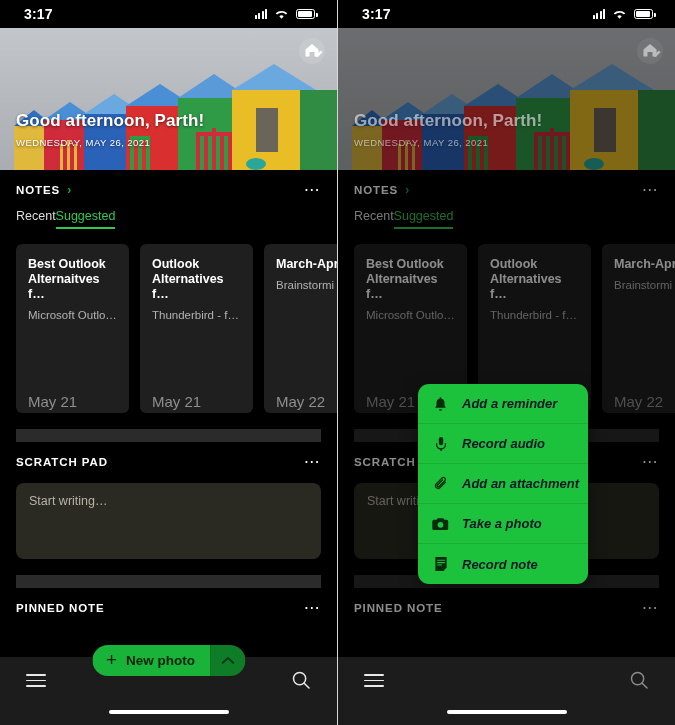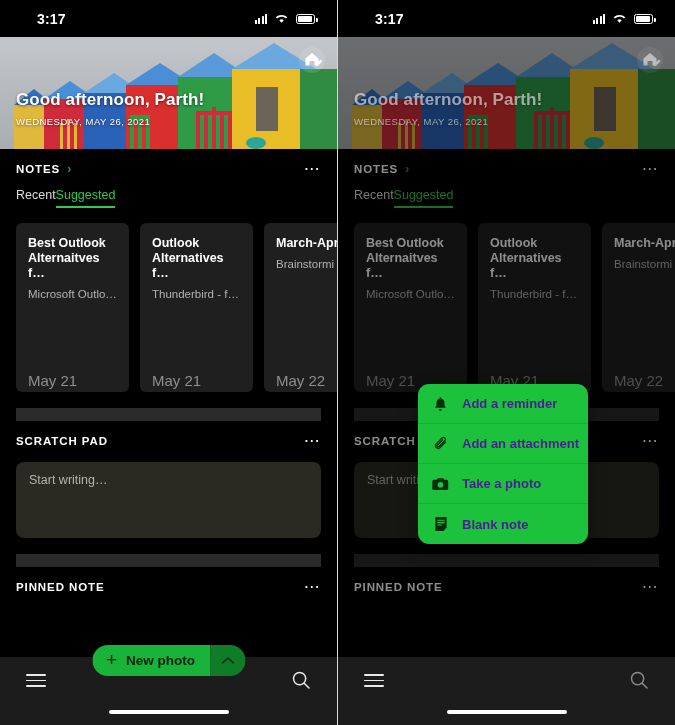--- a/index.html
+++ b/index.html
@@ -14,36 +14,36 @@
     position: relative;
     width: 337px; height: 725px;
     background: #000;
     overflow: hidden;
     flex: 0 0 337px;
   }
   .panel-divider { width: 1px; height: 725px; background: #d8d8d8; flex: 0 0 1px; }
 
   
   .statusbar {
-    height: 37px; background: #000;
+    height: 28px; background: #000;
     display: flex; align-items: center; justify-content: space-between;
-    padding: 0 22px 0 37px;
+    padding: 0 22px 0 24px;
   }
   .status-time { color:#fff; font-size: 14px; font-weight: 700; letter-spacing:.2px; }
   .status-icons { display:flex; align-items:center; gap:7px; }
   .sig { display:flex; align-items:flex-end; gap:1.5px; height:10px; }
   .sig i { display:block; width:2px; background:#fff; border-radius:.5px; }
   .sig i:nth-child(1){height:4px}.sig i:nth-child(2){height:6px}
   .sig i:nth-child(3){height:8px}.sig i:nth-child(4){height:10px}
   .batt { width:19px; height:10px; border:1.4px solid #fff; border-radius:2.5px; position:relative; }
   .batt::after{content:"";position:absolute;right:-3.5px;top:3px;width:2px;height:4px;background:#fff;border-radius:0 1px 1px 0;}
   .batt i{position:absolute;left:1px;top:1px;bottom:1px;width:14px;background:#fff;border-radius:1px;display:block;}
 
   
-  .hero { position: relative; height: 112px; overflow: hidden; background:#b9bcc0; }
+  .hero { position: relative; height: 142px; overflow: hidden; background:#b9bcc0; }
   .sky { position:absolute; inset:0; background: linear-gradient(#c3c6ca 0%, #b4b7bb 55%, #a9acb0 100%); }
   .huts { position:absolute; left:0; right:0; bottom:0; height:110px; }
   .hero-text { position:absolute; left:16px; bottom:22px; z-index:4; }
   .greeting { color:#fff; font-size:17px; font-weight:700; text-shadow:0 1px 3px rgba(0,0,0,.55); letter-spacing:.1px; }
   .hero-date { color:#fff; font-size:9.5px; font-weight:400; letter-spacing:.45px; margin-top:6px; text-shadow:0 1px 3px rgba(0,0,0,.6); }
   .hero-avatar { position:absolute; right:12px; top:10px; width:26px; height:26px; z-index:5; }
 
   
   .section { background:#000; padding: 12px 16px 0 16px; }
   .sec-head { display:flex; align-items:center; justify-content:space-between; }
@@ -88,21 +88,21 @@
   .nn-label { color:#00230a; font-size:13.5px; font-weight:700; }
   .nn-caret { background:#0f7d28; width:35px; display:flex; align-items:center; justify-content:center; }
   .menu {
     position:absolute; z-index:30; left:80px; top:384px; width:170px;
     background:#1dc23c; border-radius:11px; overflow:hidden;
     box-shadow:0 6px 18px rgba(0,0,0,.45);
   }
   .menu-item { display:flex; align-items:center; gap:13px; padding:0 14px; height:40px; border-bottom:1px solid rgba(0,0,0,.10); }
   .menu-item:last-child { border-bottom:none; }
   .mi-icon { width:17px; height:17px; flex:0 0 17px; display:flex; align-items:center; justify-content:center; }
-  .mi-label { color:#4c1d95; font-size:13px; font-weight:700; white-space:nowrap; }
+  .mi-label { color:#0f172a; font-size:13px; font-weight:700; white-space:nowrap;font-style:italic; }
   .hero.dimmed .sky, .hero.dimmed .huts { filter: brightness(.55); }
   .dimtext { opacity:.55; }
 </style>
 </head>
 <body>
 
 <div class="stage">
 
   <div class="panel">
 
@@ -402,20 +402,30 @@
         <span class="mi-icon">
           <svg width="15" height="16" viewBox="0 0 15 16">
               <path d="M7.5 1.2a1 1 0 0 1 1 1v.5a4 4 0 0 1 3 3.8v2.8l1 1.7v.7H2.5v-.7l1-1.7V6.5a4 4 0 0 1 3-3.8v-.5a1 1 0 0 1 1-1Z" fill="#062b0d"></path>
               <path d="M6 13.3h3a1.5 1.5 0 0 1-3 0Z" fill="#062b0d"></path>
             </svg>
         </span>
         <span class="mi-label">Add a reminder</span>
       </div>
       <div class="menu-item">
         <span class="mi-icon">
+          <svg width="14" height="16" viewBox="0 0 14 16">
+              <rect x="4.8" y="1" width="4.4" height="8.2" rx="2.2" fill="#062b0d"></rect>
+              <path d="M2.6 7.6v1a4.4 4.4 0 0 0 8.8 0v-1" stroke="#062b0d" stroke-width="1.3" fill="none" stroke-linecap="round"></path>
+              <rect x="6.4" y="12.4" width="1.3" height="2.6" fill="#062b0d"></rect>
+            </svg>
+        </span>
+        <span class="mi-label">Record audio</span>
+      </div>
+      <div class="menu-item">
+        <span class="mi-icon">
           <svg width="16" height="16" viewBox="0 0 16 16">
               <path d="M12.6 6.1 6.9 11.8a2.7 2.7 0 0 1-3.8-3.8l6-6a1.9 1.9 0 0 1 2.7 2.7l-6 6a1.1 1.1 0 0 1-1.5-1.5l5.3-5.3" stroke="#062b0d" stroke-width="1.25" fill="none" stroke-linecap="round" stroke-linejoin="round"></path>
             </svg>
         </span>
         <span class="mi-label">Add an attachment</span>
       </div>
       <div class="menu-item">
         <span class="mi-icon">
           <svg width="17" height="14" viewBox="0 0 17 14">
               <path d="M5.6 1.2h5.8l.9 1.6h2.4a1.5 1.5 0 0 1 1.5 1.5v7.2a1.5 1.5 0 0 1-1.5 1.5H1.8A1.5 1.5 0 0 1 .3 11.5V4.3a1.5 1.5 0 0 1 1.5-1.5h2.9Z" fill="#062b0d"></path>
@@ -428,17 +438,17 @@
         <span class="mi-icon">
           <svg width="14" height="16" viewBox="0 0 14 16">
               <path d="M1.4 1h11.2v10.6L9.5 15H1.4Z" fill="#062b0d"></path>
               <g stroke="#1dc23c" stroke-width="1.1" stroke-linecap="round">
                 <line x1="3.6" y1="4.2" x2="10.4" y2="4.2"></line>
                 <line x1="3.6" y1="6.6" x2="10.4" y2="6.6"></line>
                 <line x1="3.6" y1="9" x2="7.6" y2="9"></line>
               </g>
             </svg>
         </span>
-        <span class="mi-label">Blank note</span>
+        <span class="mi-label">Record note</span>
       </div>
     </div>
   </div>
 </div>
 
 </body></html>

